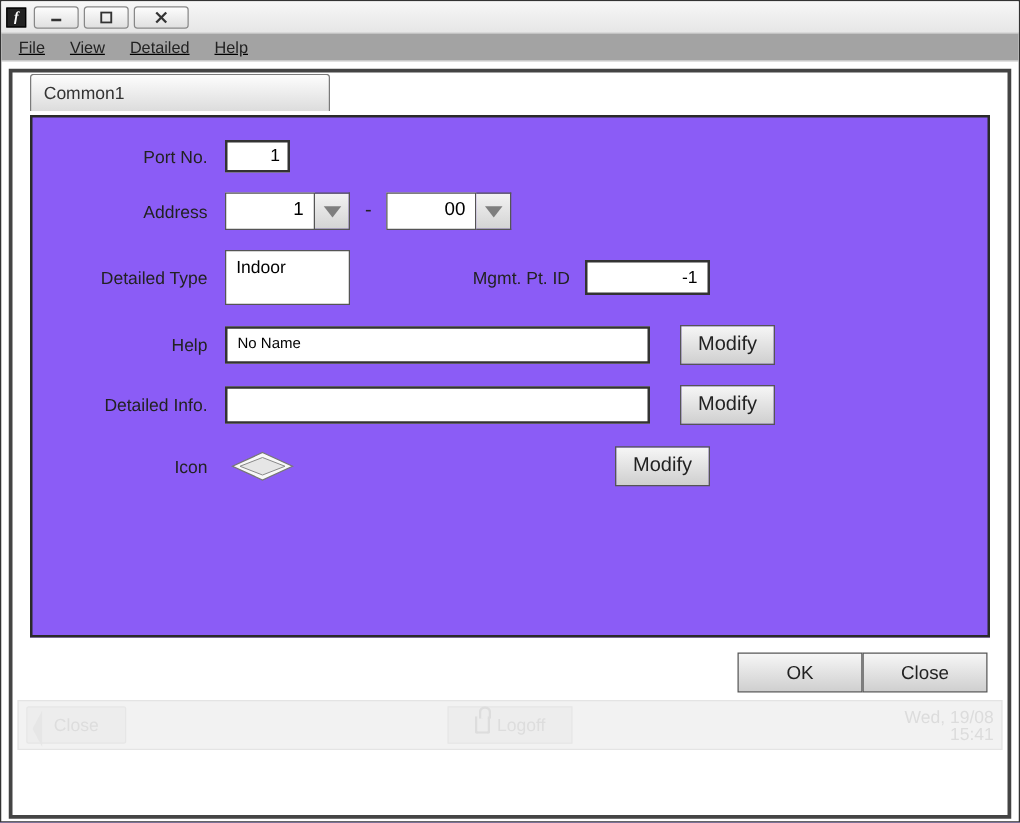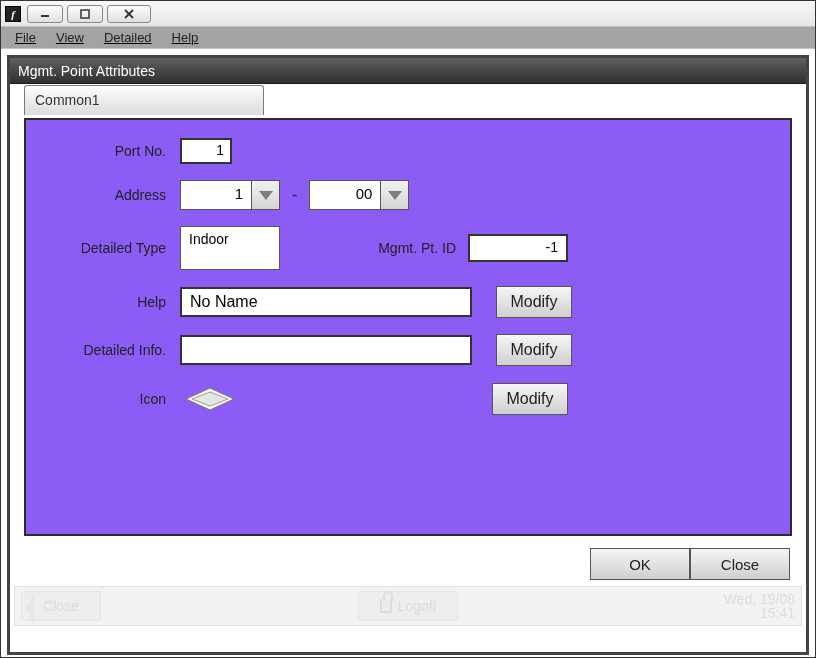--- a/index.html
+++ b/index.html
@@ -163,25 +163,25 @@
   }
   .id-box {
     width: 100px; height: 28px;
     border: 2px solid #333;
     background:#fff;
     text-align:right;
     padding: 3px 8px;
     font-size: 14px;
   }
   .text-box {
-    width: 292px; height: 30px;
+    width: 340px; height: 30px;
     border: 2px solid #333;
     background:#fff;
     padding: 4px 8px;
-    font-size: 16px;
+    font-size: 12px;
   }
   .modify-btn {
     width: 76px; height: 32px;
     margin-left: 24px;
     border: 1px solid #555;
     background: linear-gradient(#f6f6f6,#cfcfcf);
     font-size: 16px;
     text-align:center;
     display:flex;align-items:center;justify-content:center;
     color:#222;
@@ -278,21 +278,20 @@
 </div>
 
 <div class="menubar">
   <div class="menuitem">File</div>
   <div class="menuitem">View</div>
   <div class="menuitem">Detailed</div>
   <div class="menuitem">Help</div>
 </div>
 
 <div class="outer-frame">
-  <div class="dialog-header">Mgmt. Point Attributes</div>
 
   <div class="tabs-area">
     <div class="tab">Common1</div>
   </div>
 
   <div class="panel">
 
     <div class="row">
       <div class="lbl">Port No.</div>
       <div class="small-box">1</div>

